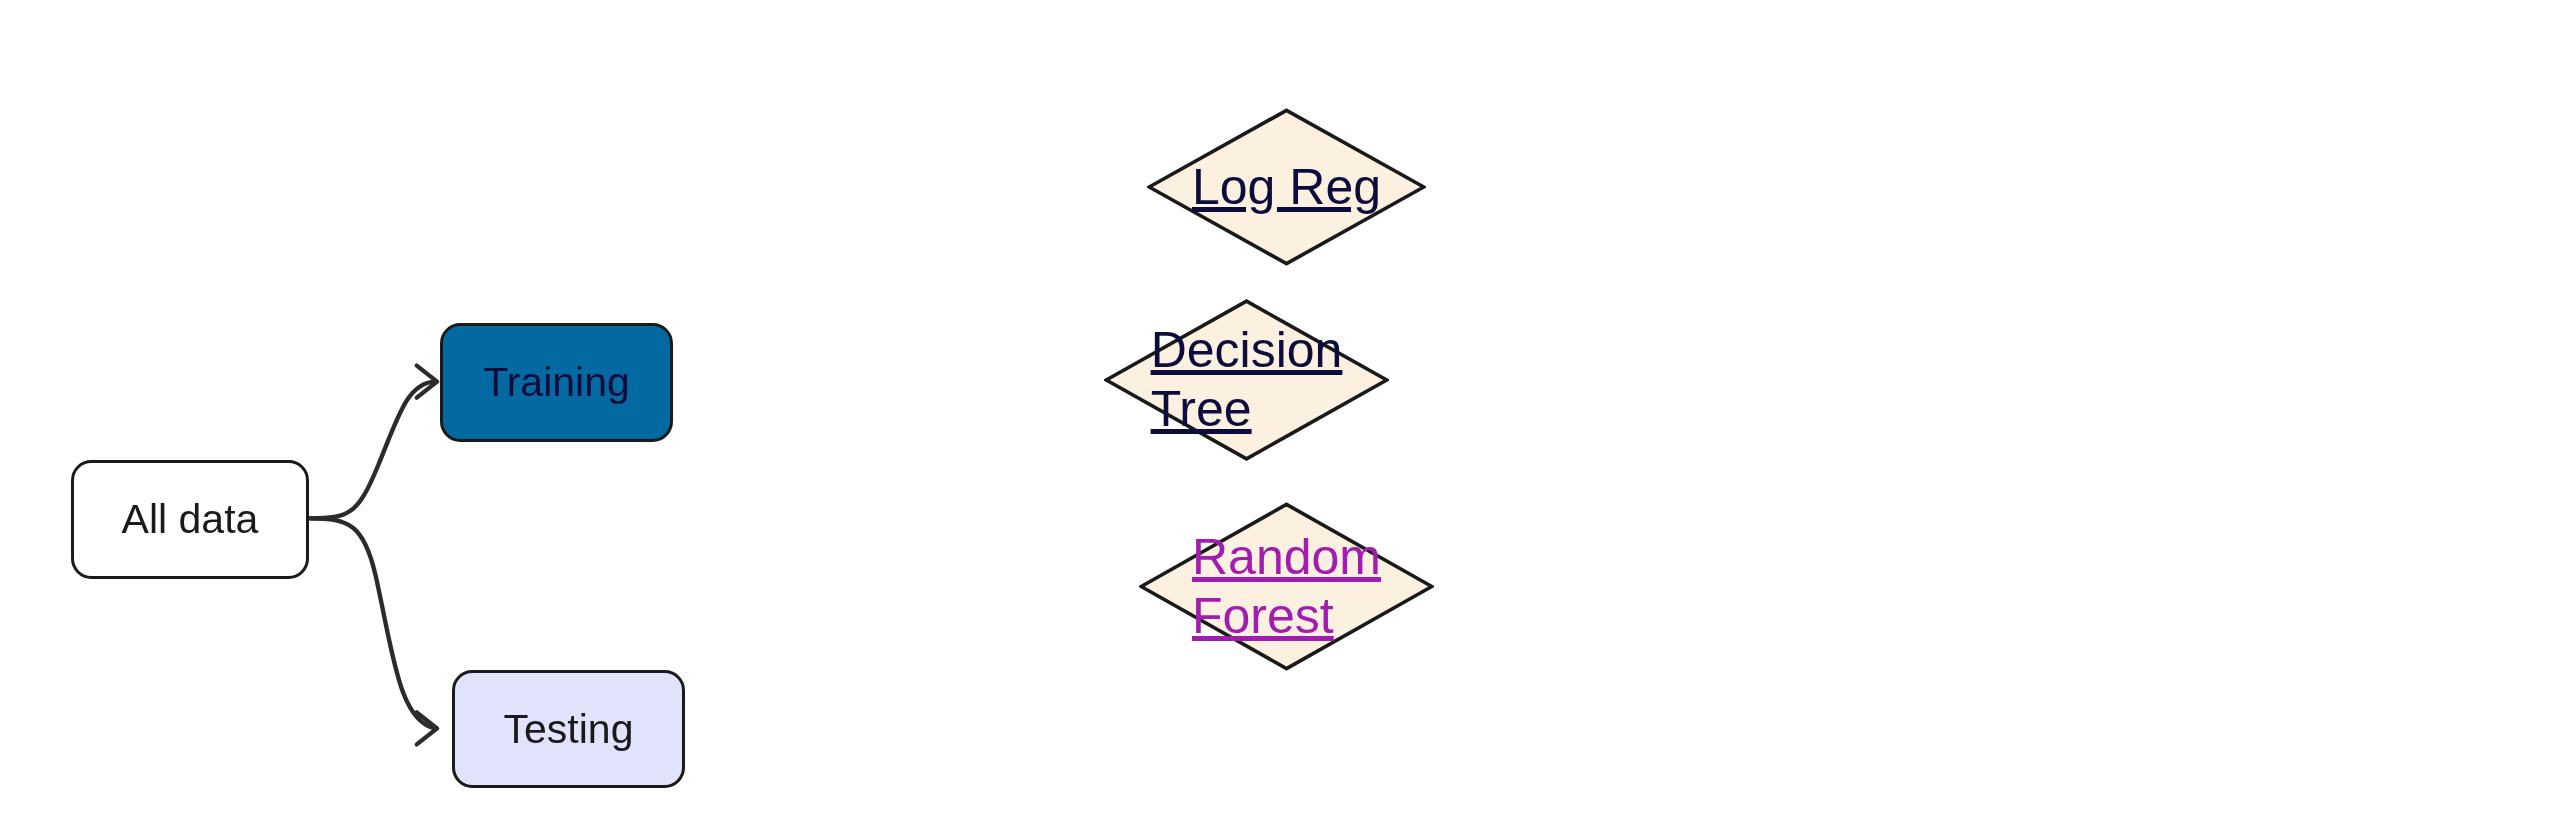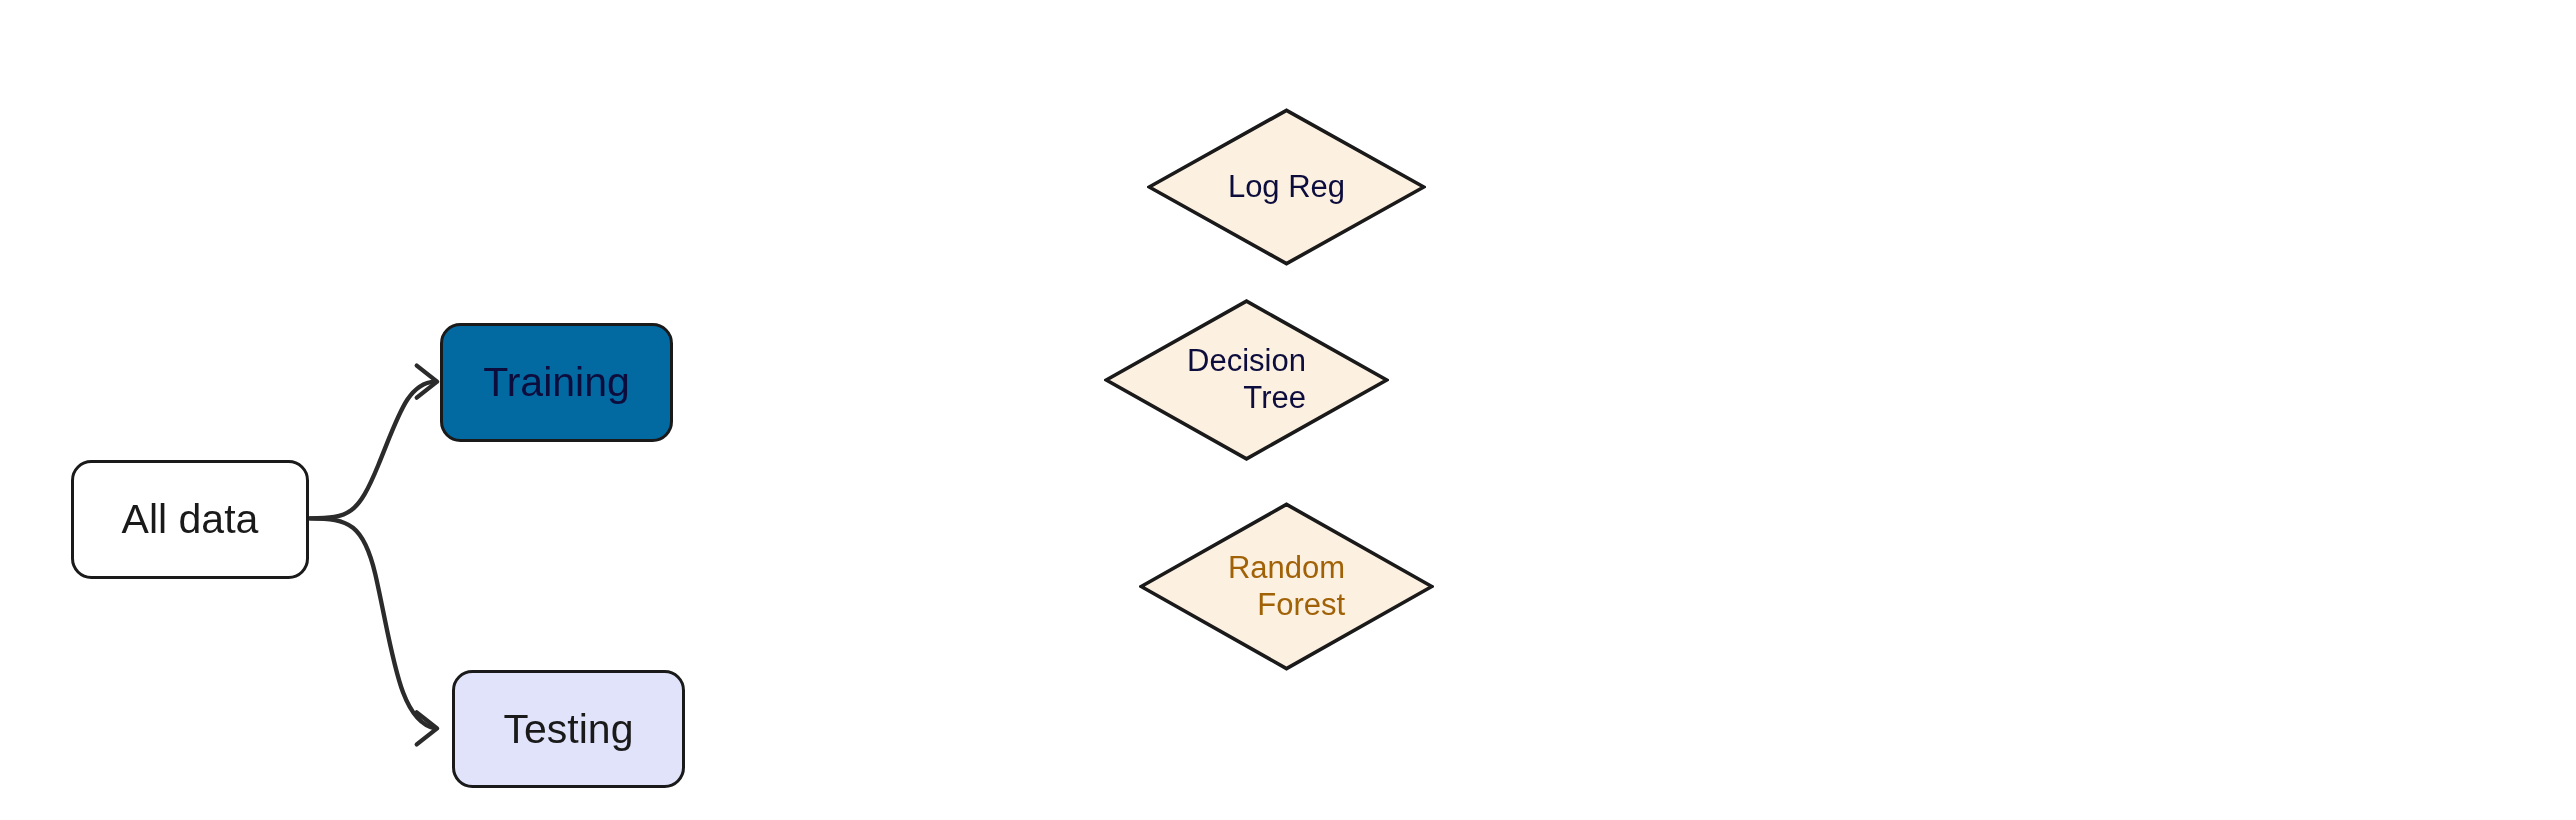--- a/index.html
+++ b/index.html
@@ -47,25 +47,26 @@
     justify-content: center;
   }
   .diamond-wrap svg {
     position: absolute;
     left: 0;
     top: 0;
   }
   .diamond-label {
     position: relative;
     z-index: 2;
-    text-align: right;
+    text-align: left;
     line-height: 1.18;
     white-space: pre-line;
-    font-size: 31px;
+    font-size: 50px;
     pointer-events: none;
+    text-decoration: underline;
   }
 
   
   #node-all-data    { left: 71px;  top: 460px;  width: 238px; height: 119px; }
   #node-training    { left: 440px; top: 323px;  width: 233px; height: 119px; }
   #node-testing     { left: 440px; top: 670px;  width: 233px; height: 118px; }
 
   #node-log-reg        { left: 1147px; top: 108px; width: 279px; height: 158px; }
   #node-decision-tree  { left: 1104px; top: 299px; width: 285px; height: 162px; }
   #node-random-forest  { left: 1139px; top: 502px; width: 295px; height: 169px; }
@@ -112,18 +113,18 @@
       <polygon points="196,3 389,111.5 196,220 3,111.5" fill="#fcf0e0" stroke="#1a1a1a" stroke-width="5" stroke-linejoin="miter"></polygon>
     </svg>
     <span class="diamond-label" style="color:#0d0d3d;">Decision
 Tree</span>
   </div>
 
   <div class="diamond-wrap" id="node-random-forest">
     <svg width="295" height="169" viewBox="0 0 406 232" xmlns="http://www.w3.org/2000/svg">
       <polygon points="203,3 403,116 203,229 3,116" fill="#fcf0e0" stroke="#1a1a1a" stroke-width="5" stroke-linejoin="miter"></polygon>
     </svg>
-    <span class="diamond-label" style="color:#a16207;">Random
+    <span class="diamond-label" style="color:#a21caf;">Random
 Forest</span>
   </div>
 
 </div>
 
 
 </body></html>

